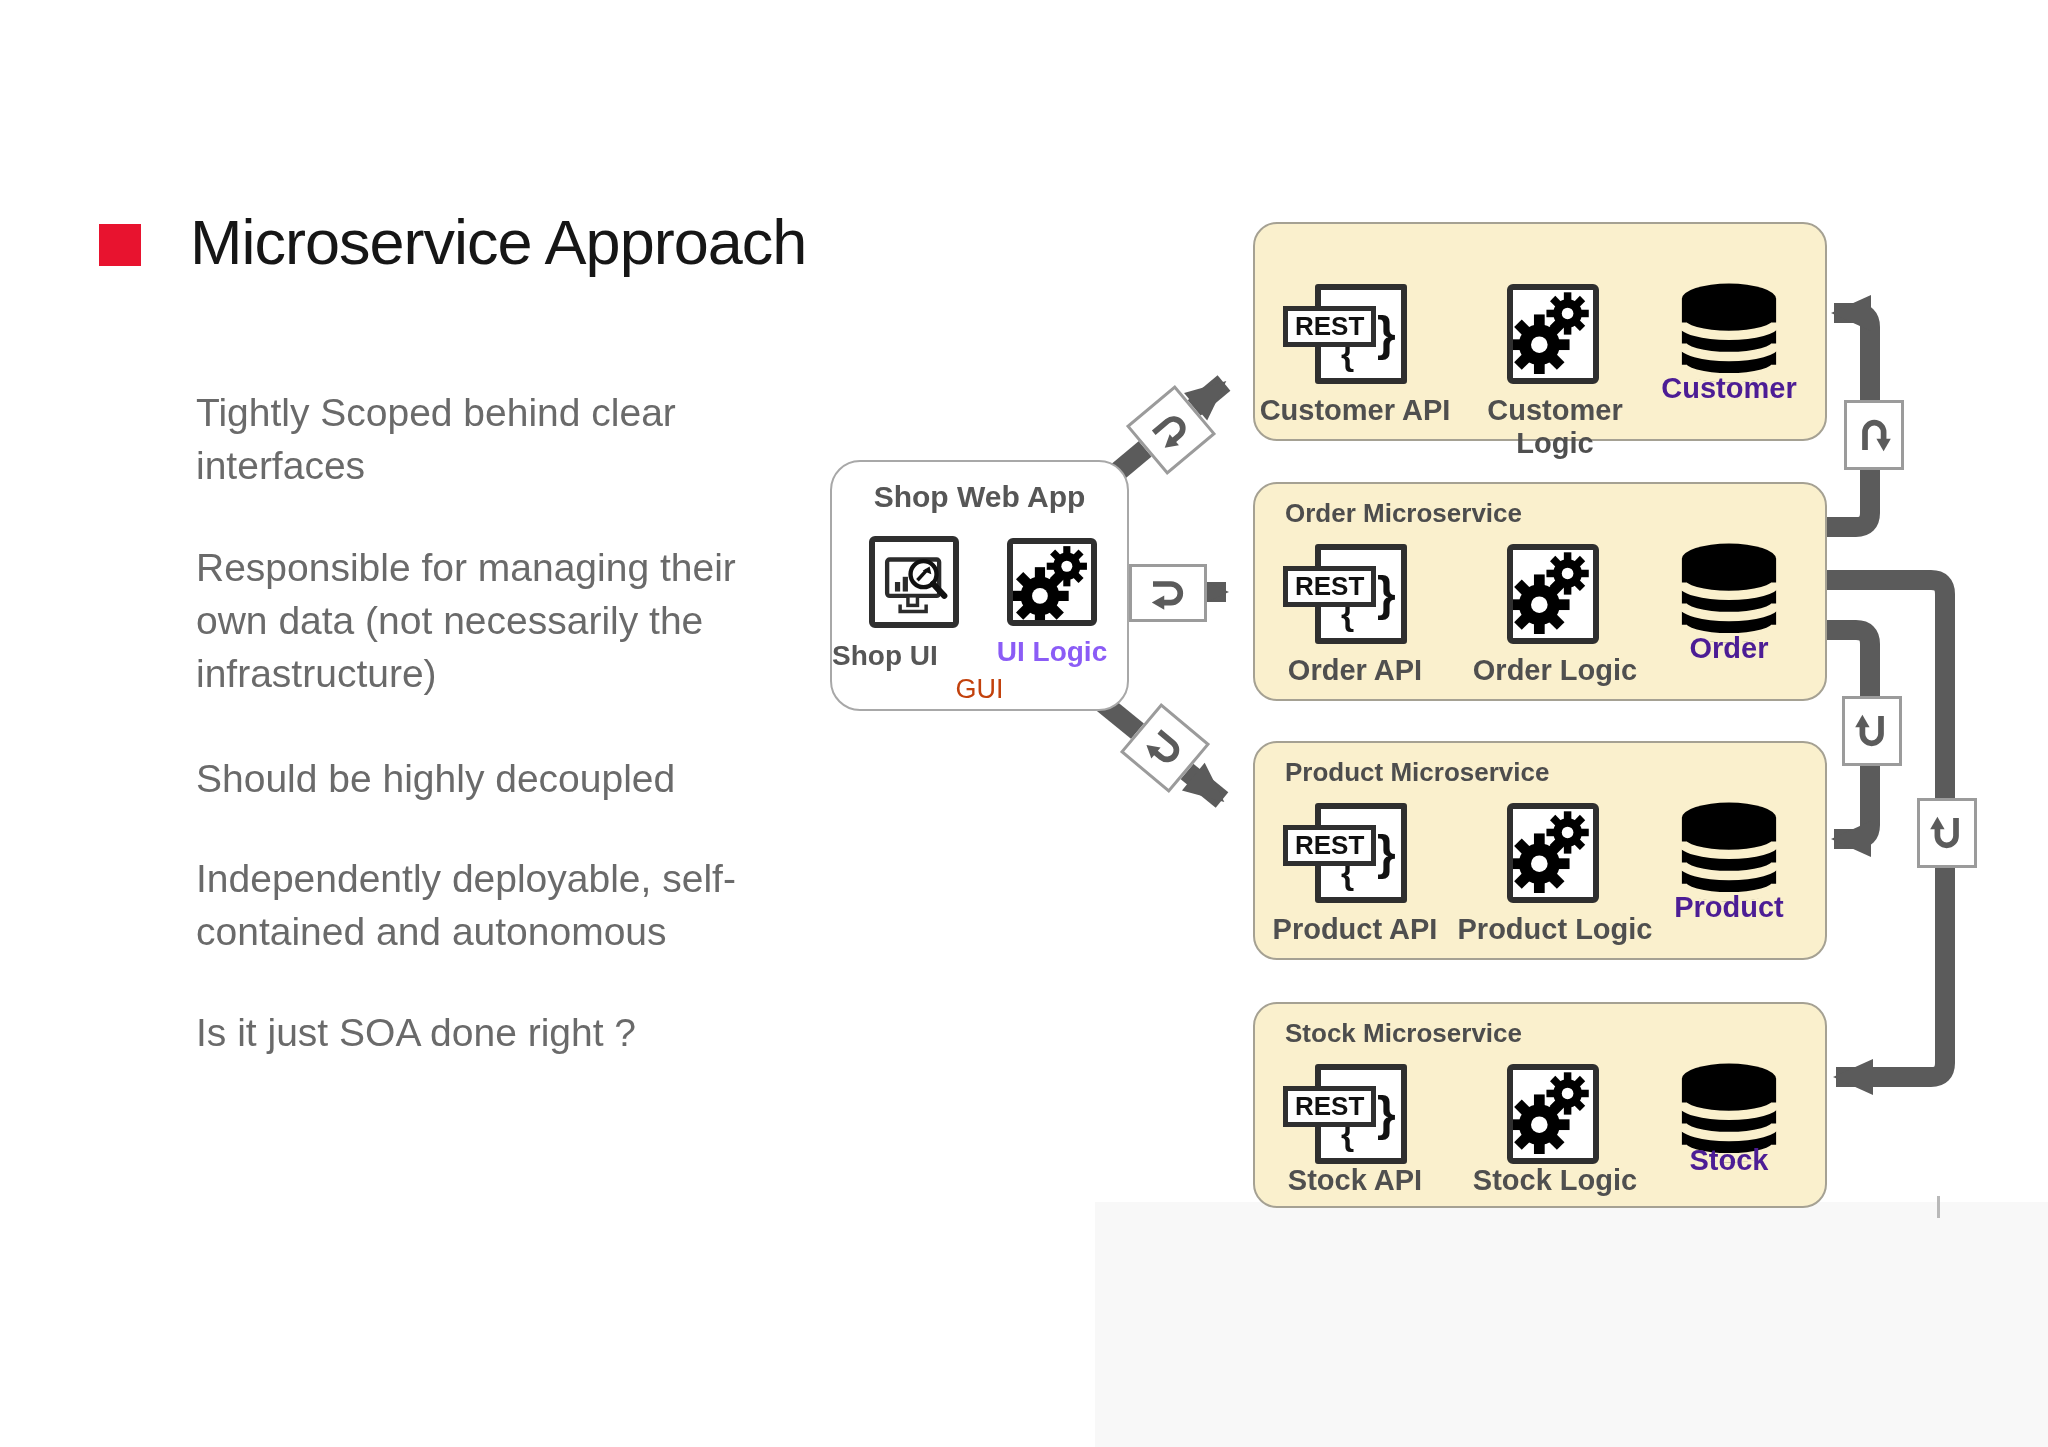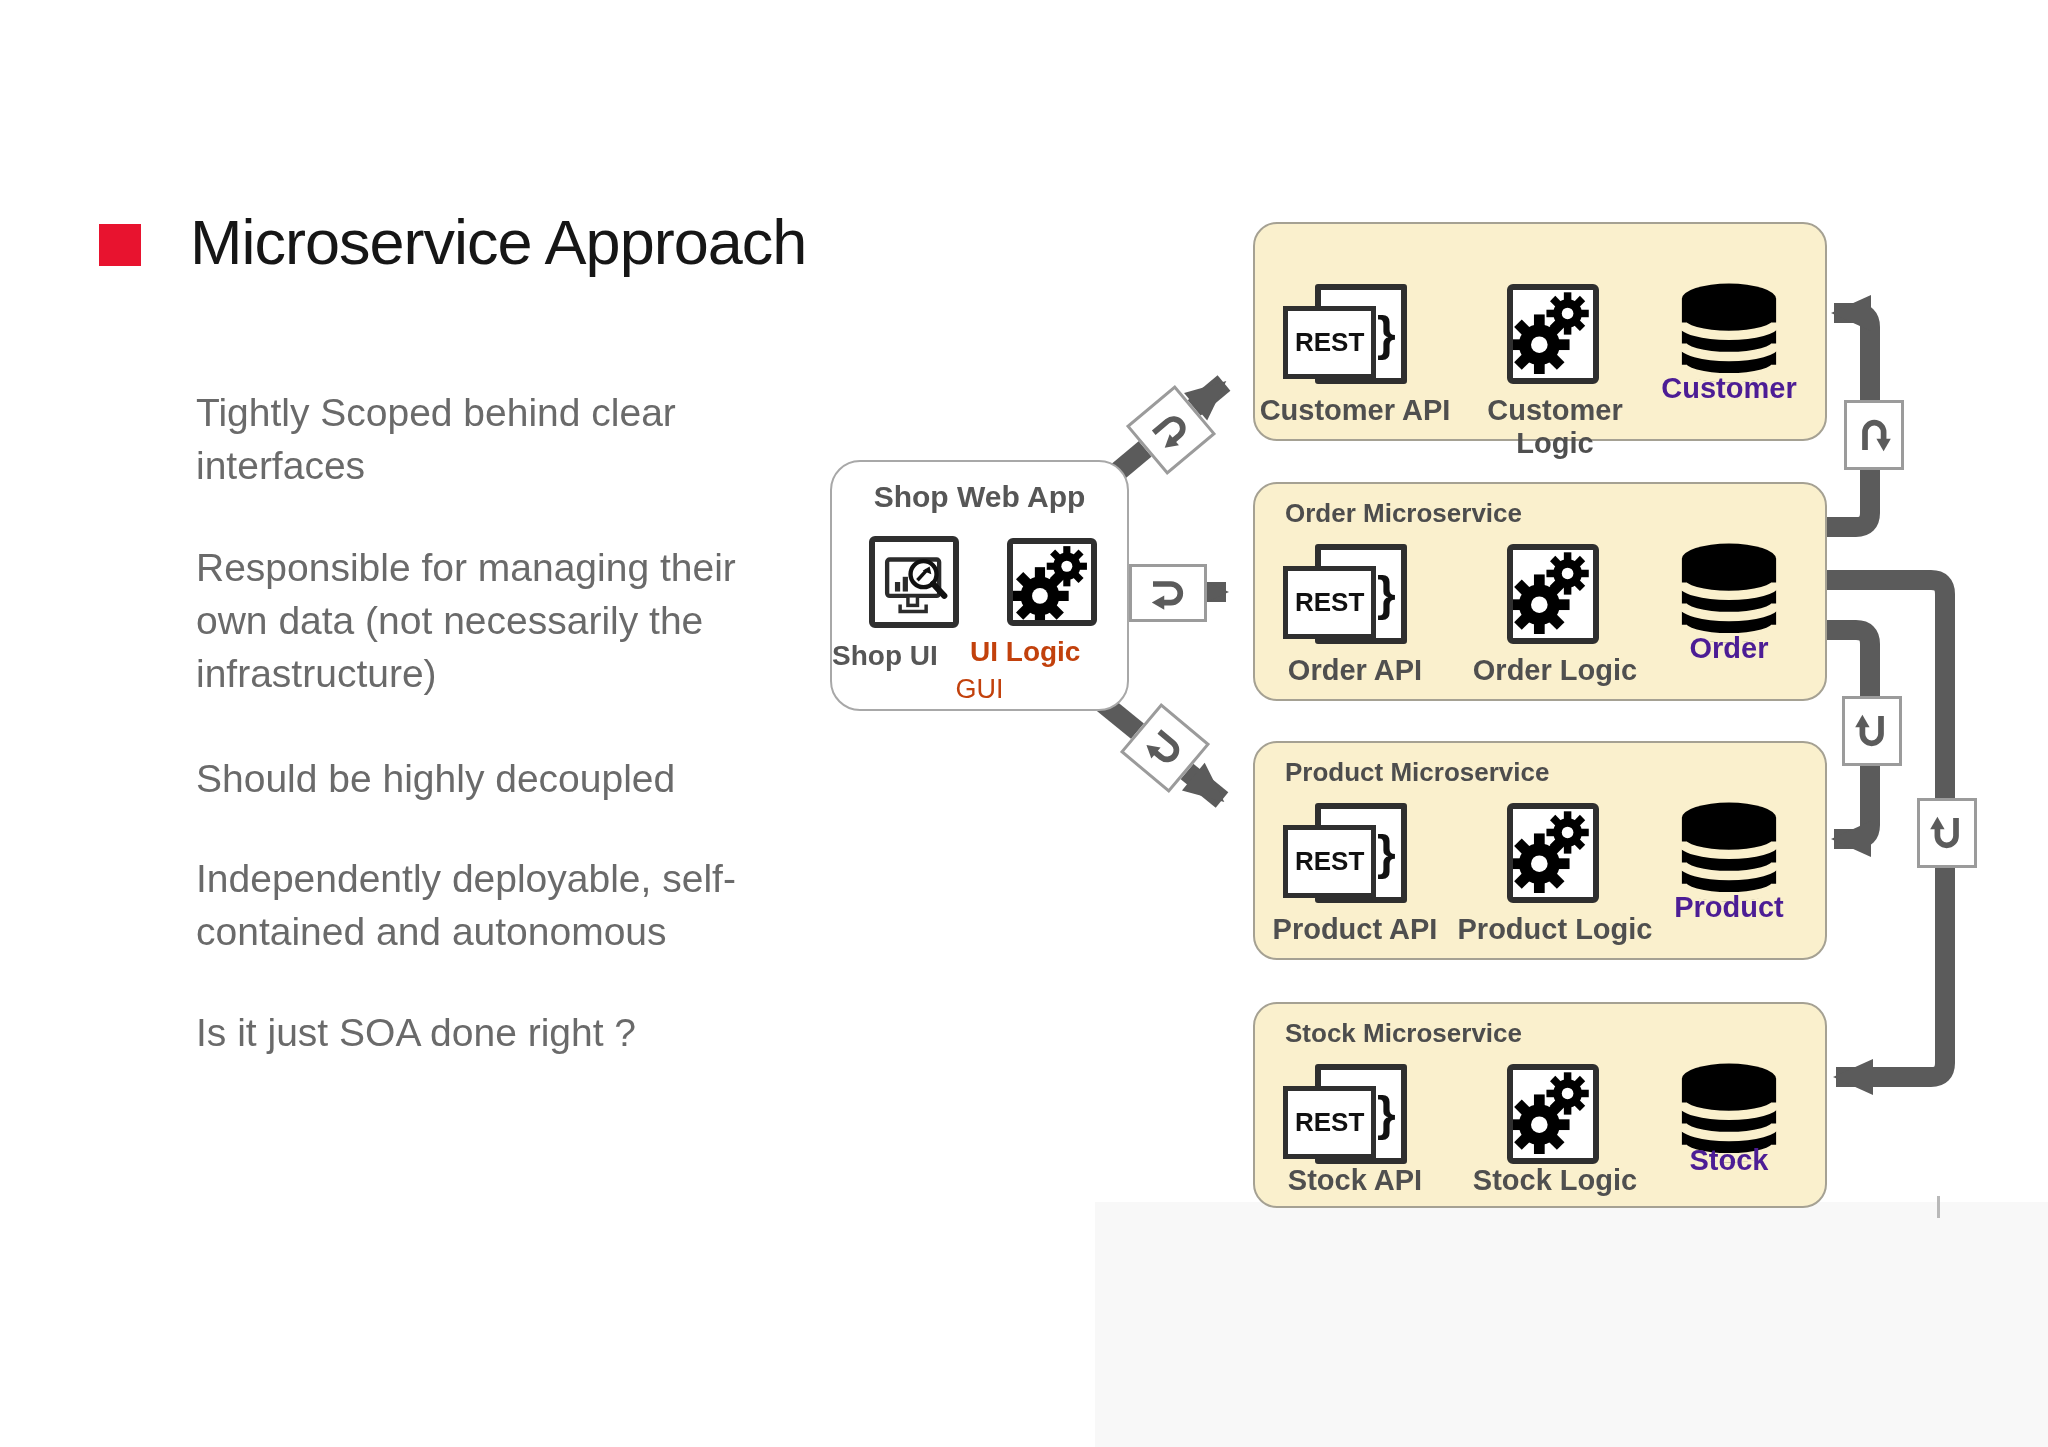--- a/index.html
+++ b/index.html
@@ -16,33 +16,33 @@
   .b1{top:386px;} .b2{top:541px;} .b3{top:752px;} .b4{top:852px;} .b5{top:1006px;}
 
   
   .gui-box{left:798px;top:460px;width:295px;height:247px;background:#fff;
            border:2px solid #a8a8a8;border-radius:30px;z-index:2;margin-left:32px;}
   .gui-title{left:0;top:18px;width:100%;text-align:center;font-size:30px;font-weight:bold;color:#565656;}
   .icon-sq{background:#fff;border:6px solid #2f2f2f;border-radius:6px;}
   .gui-ui-icon{left:37px;top:74px;width:78px;height:80px;}
   .gui-logic-icon{left:175px;top:76px;width:78px;height:76px;}
   .gui-ui-label{left:0px;top:178px;width:164px;font-size:28px;font-weight:bold;color:#565656;}
-  .gui-logic-label{left:138px;top:174px;width:164px;font-size:28px;font-weight:bold;color:#c2410c;}
+  .gui-logic-label{left:138px;top:174px;width:164px;text-align:center;font-size:28px;font-weight:bold;color:#8b5cf6;}
   .gui-caption{left:0;top:212px;width:100%;text-align:center;font-size:27px;color:#c2410c;}
 
   
   .svc{left:1253px;width:570px;background:#faf0cd;border:2px solid #a5a193;border-radius:24px;z-index:2;}
   .svc-customer{top:222px;height:215px;}
   .svc-order{top:482px;height:215px;}
   .svc-product{top:741px;height:215px;}
   .svc-stock{top:1002px;height:202px;}
   .svc-title{left:30px;top:14px;font-size:26px;font-weight:bold;color:#4d4d4d;}
   .rest-group{left:28px;top:60px;width:140px;height:110px;}
   .rest-square{left:32px;top:0;width:80px;height:88px;background:#fff;border:6px solid #2f2f2f;border-radius:3px;}
-  .rest-tag{left:0;top:22px;background:#fff;border:5px solid #2f2f2f;padding:16px 7px;
+  .rest-tag{left:0;top:22px;background:#fff;border:5px solid #2f2f2f;padding:0px 7px;
             font-size:26px;font-weight:bold;color:#111;}
   .brace-big{left:94px;top:22px;font-size:48px;font-weight:bold;color:#111;}
   .brace-small{left:58px;top:50px;font-size:34px;font-weight:bold;color:#111;}
   .gear-sq{left:252px;top:60px;width:80px;height:88px;}
   .db-icon{left:414px;top:56px;width:120px;height:106px;}
   .svc-api-label{left:-12px;top:170px;width:224px;text-align:center;font-size:29px;font-weight:bold;color:#4f4f4f;}
   .svc-logic-label{left:198px;top:170px;width:204px;text-align:center;font-size:29px;font-weight:bold;color:#4f4f4f;}
   .svc-db-label{left:378px;top:148px;width:192px;text-align:center;font-size:29px;font-weight:bold;color:#4c1d95;}
   .svc-stock .svc-api-label,.svc-stock .svc-logic-label{top:160px;}
   .svc-stock .svc-db-label{top:140px;}

